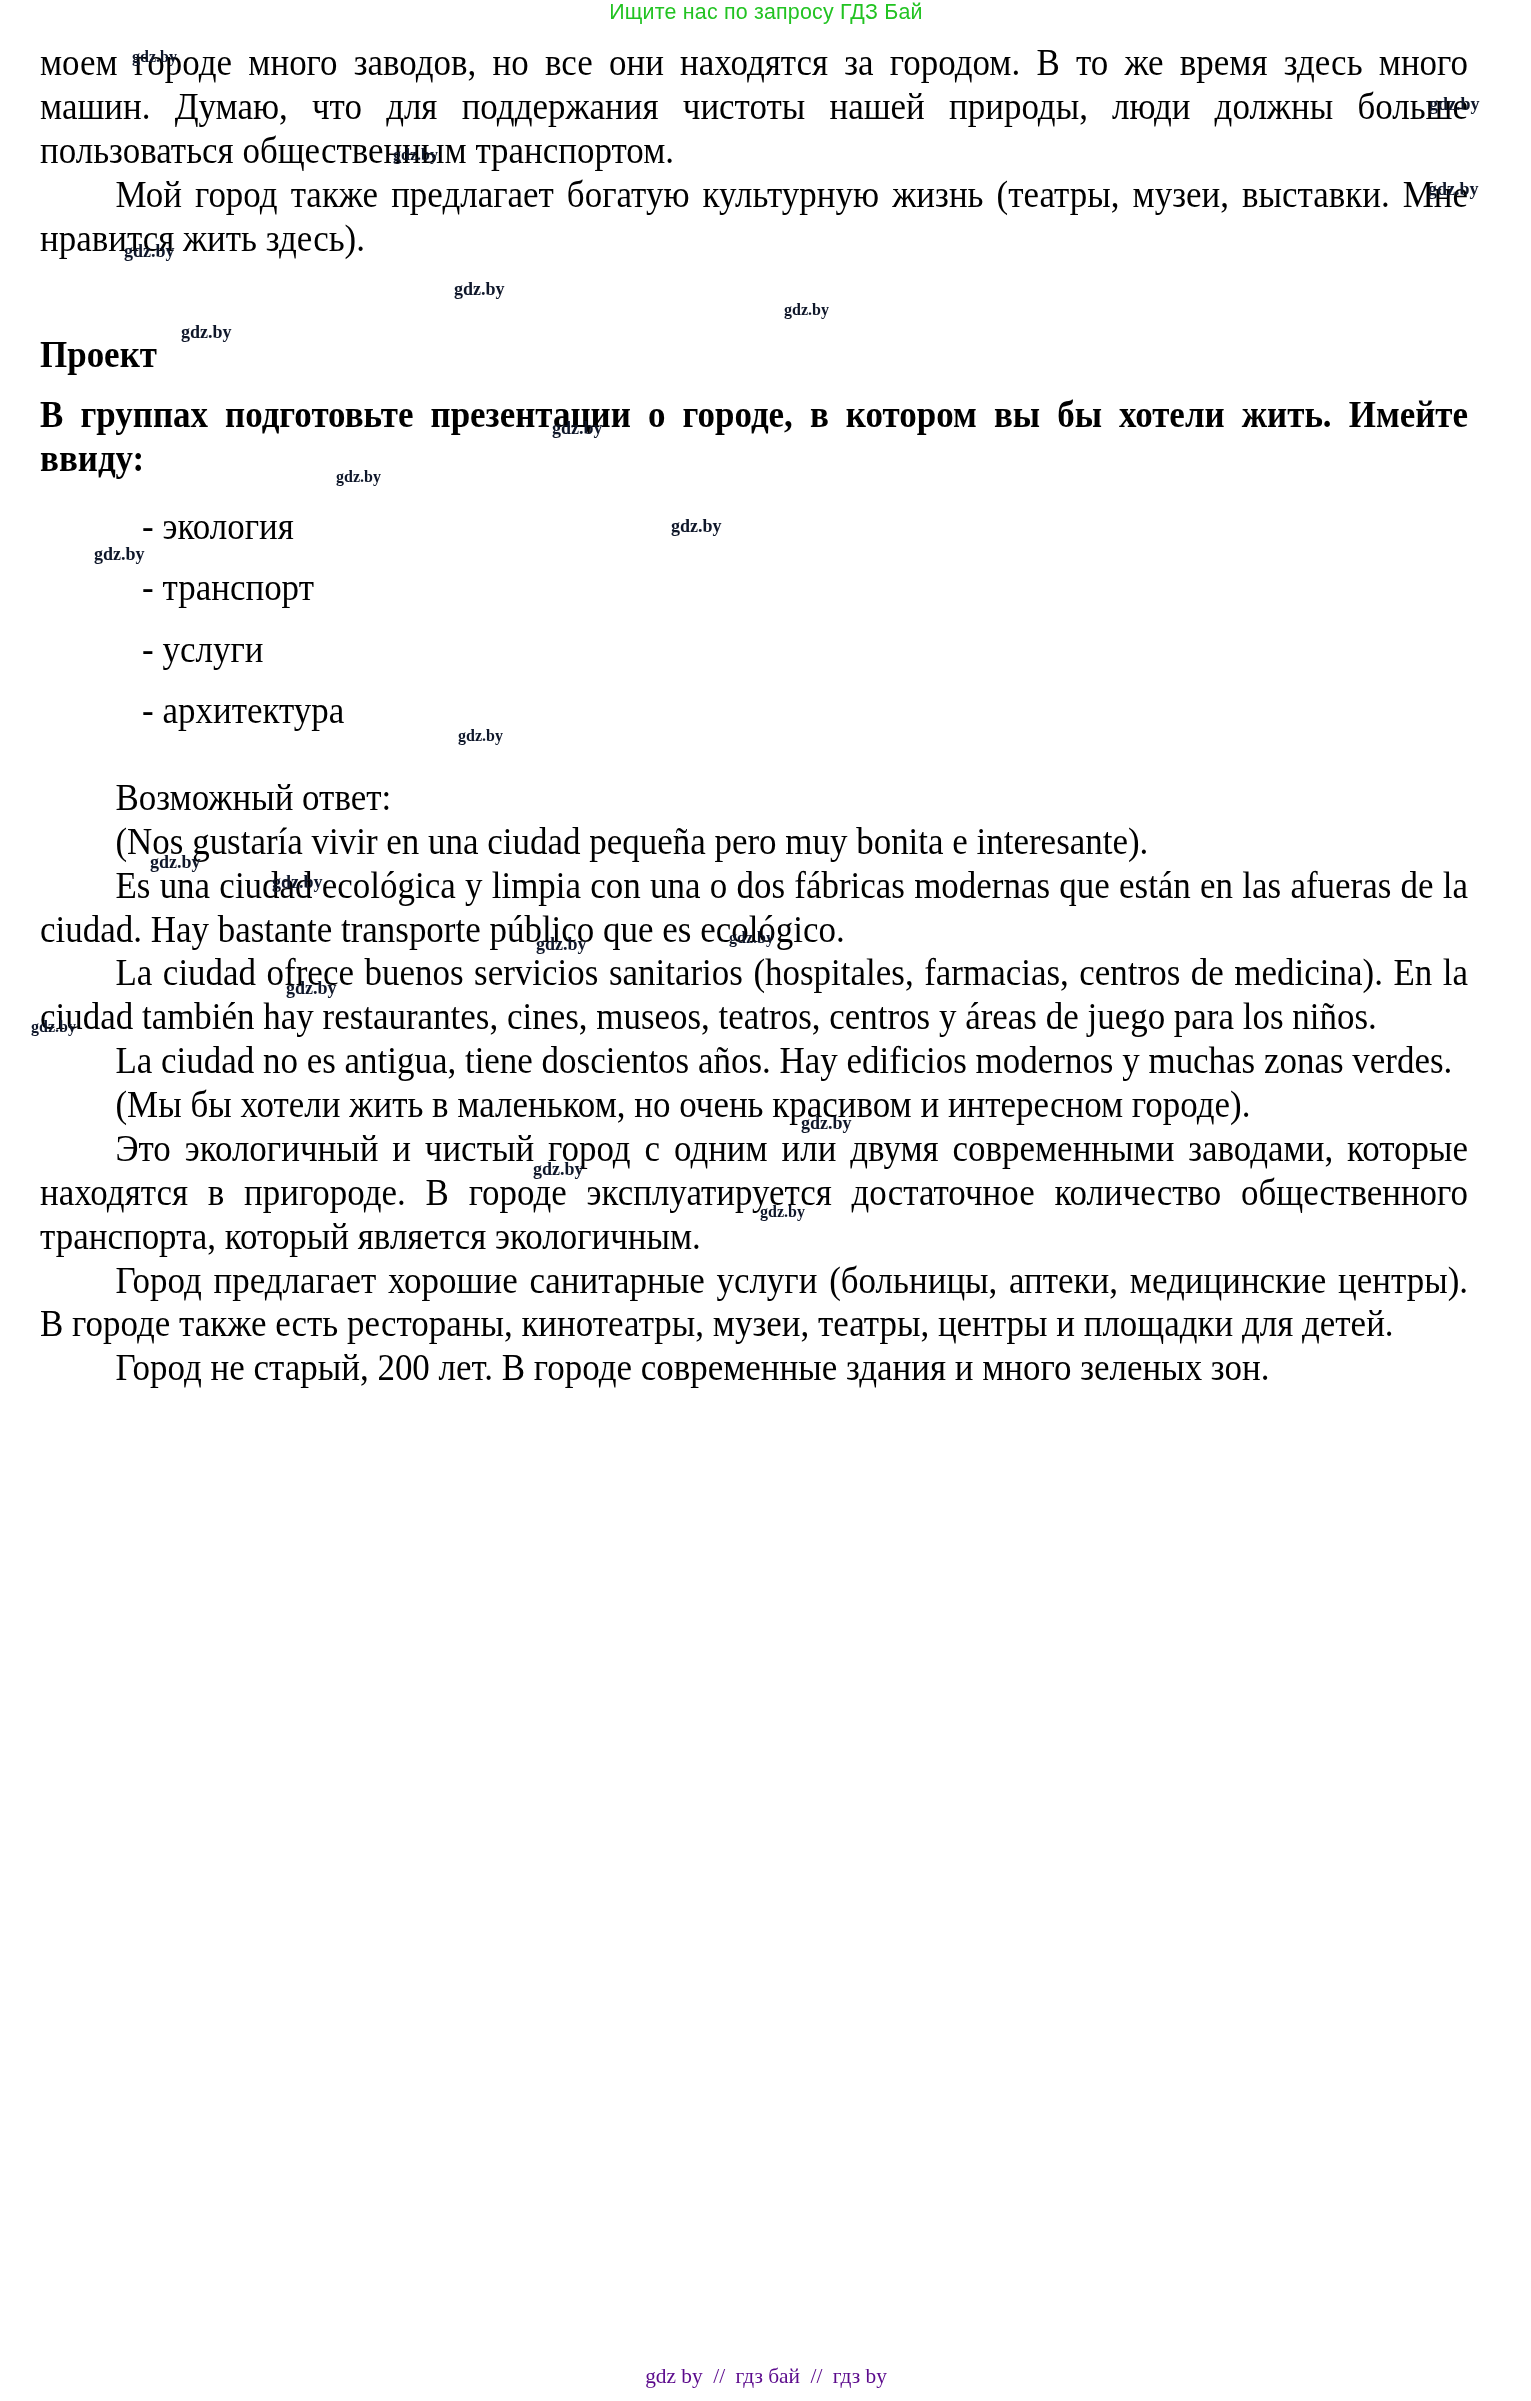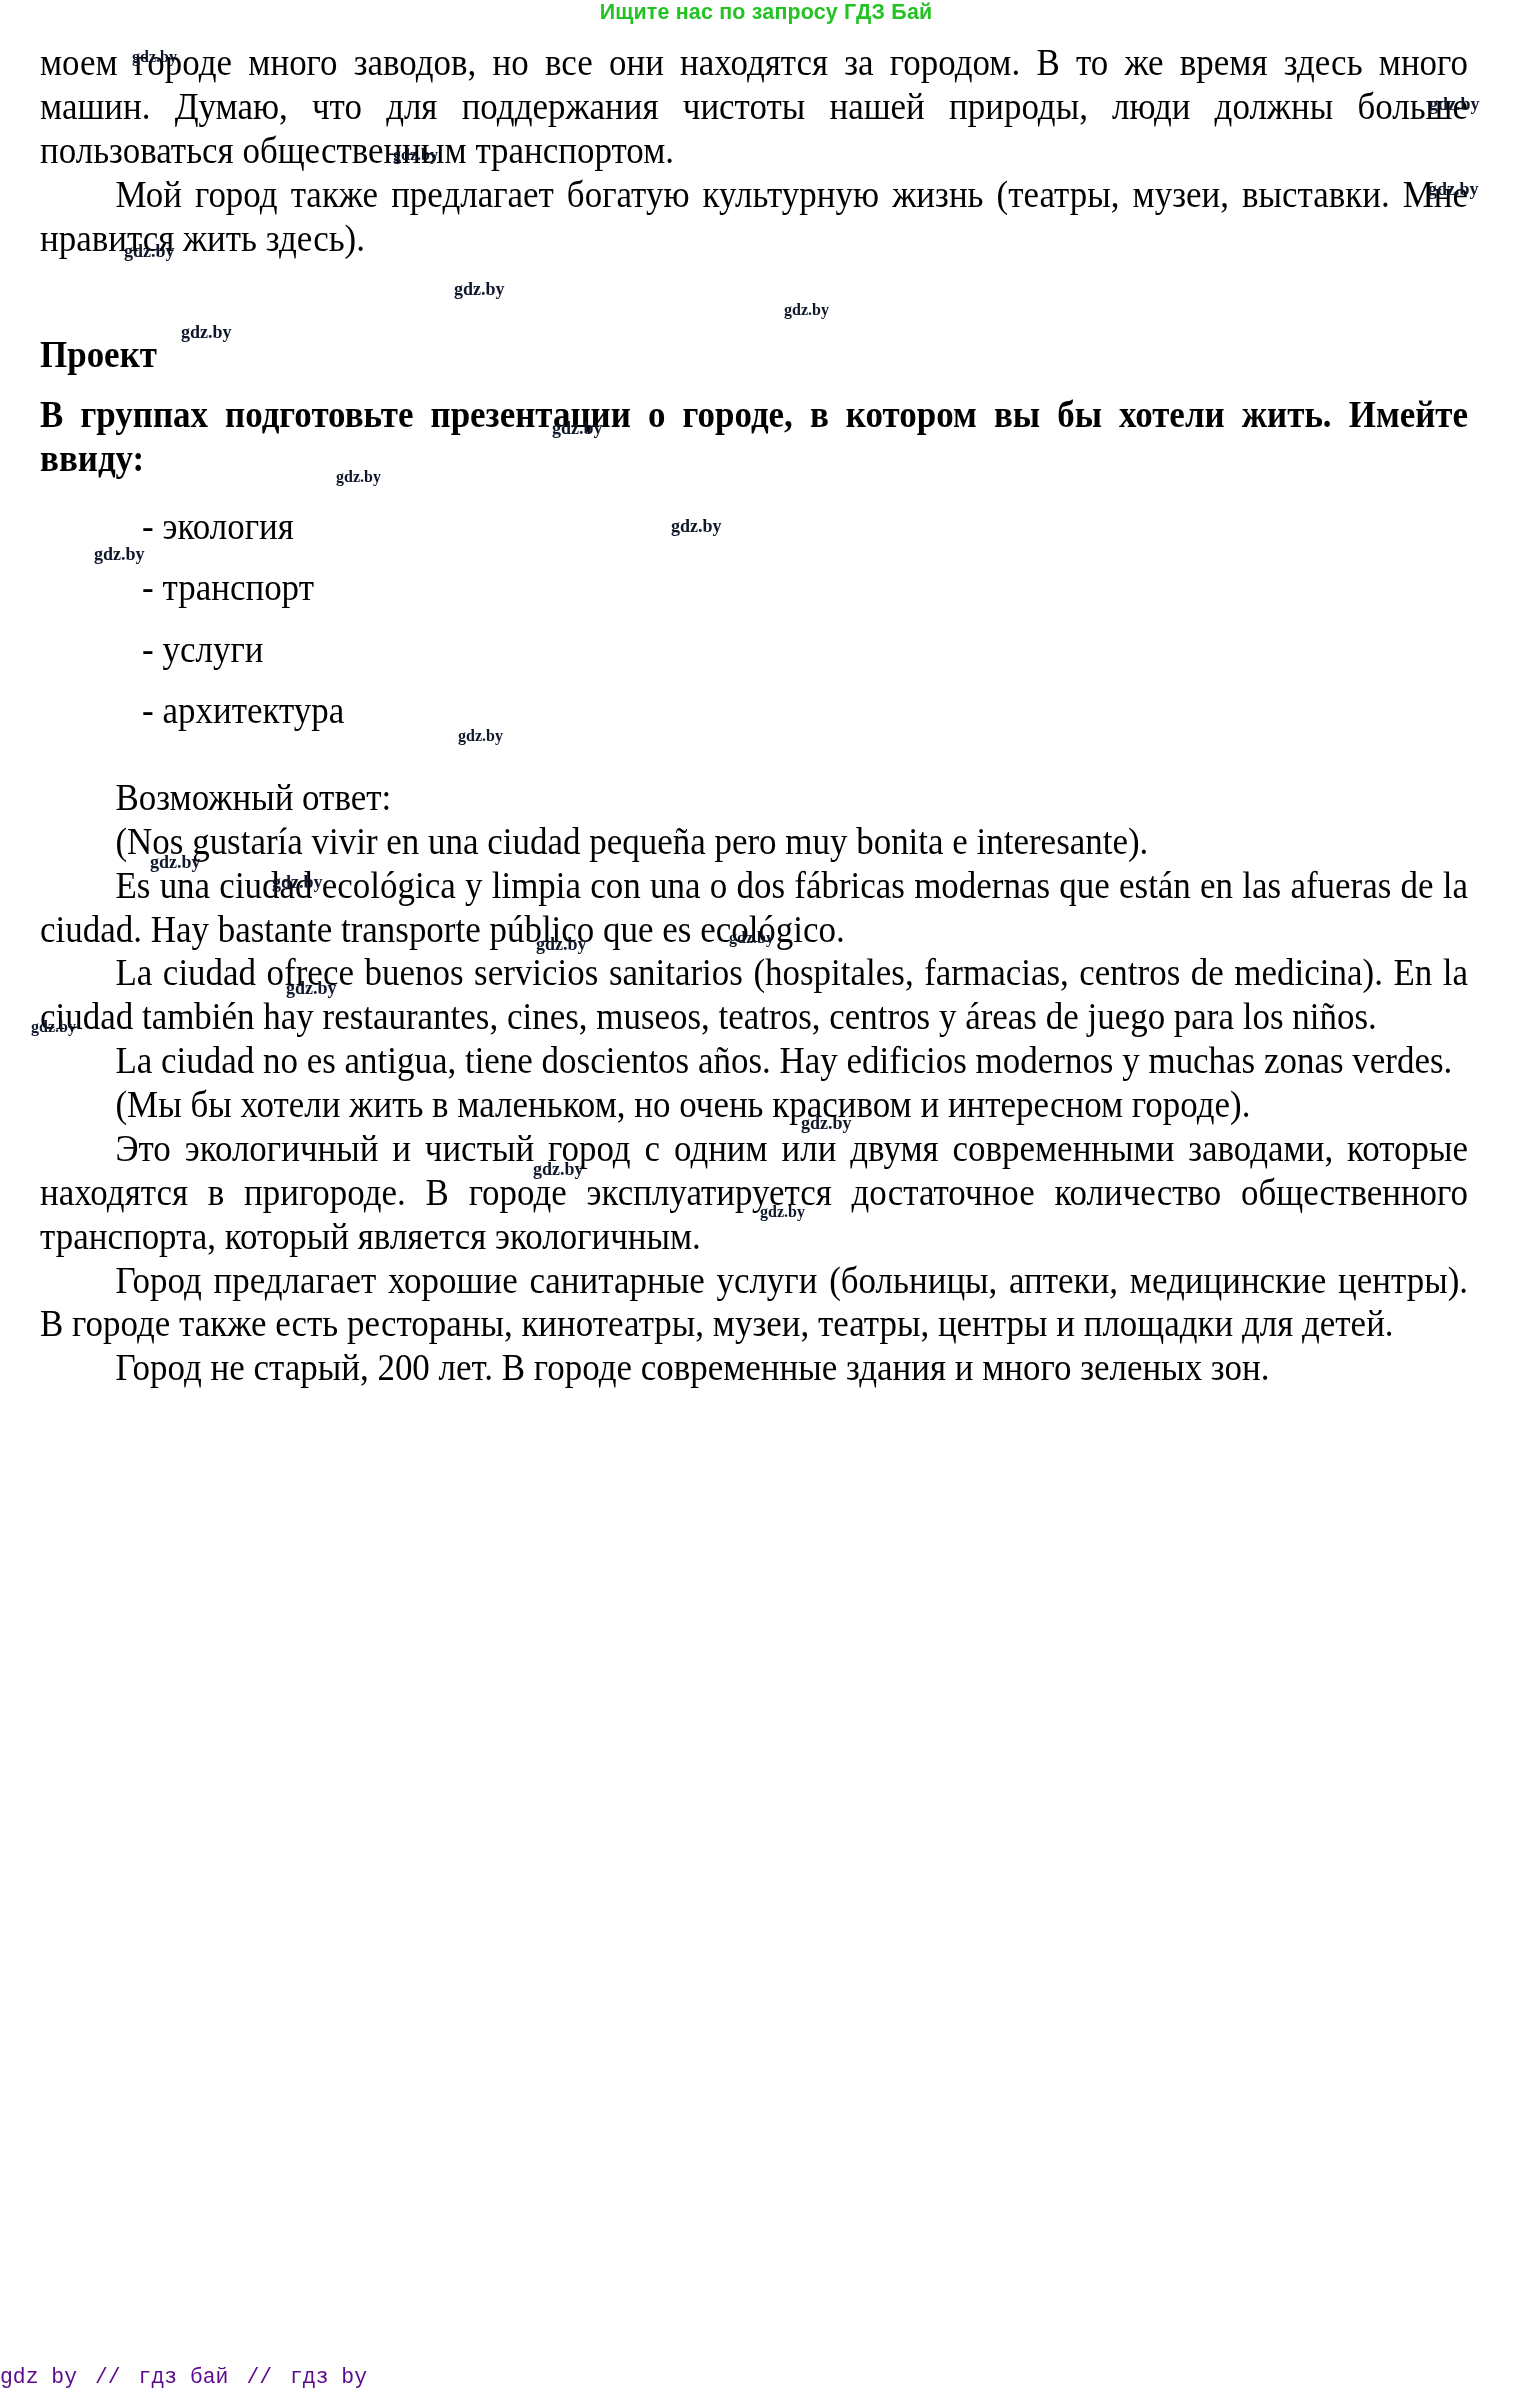--- a/index.html
+++ b/index.html
@@ -17,21 +17,21 @@
   }
 
   
   #site-banner {
     position: absolute;
     top: 0px;
     left: 0;
     width: 100%;
     text-align: center;
     font-family: "Liberation Sans", "DejaVu Sans", sans-serif;
-    font-weight: bold;
+    font-weight: normal;
     font-size: 21.4px;
     letter-spacing: 0.2px;
     color: #22c322;
     white-space: nowrap;
   }
 
   
   #page-body {
     position: absolute;
     left: 40px;
@@ -99,22 +99,22 @@
     pointer-events: none;
   }
   .wm.sm { font-size: 16px; }
 
   
   #site-footer {
     position: absolute;
     left: 0;
     bottom: 12px;
     width: 100%;
-    text-align: left;
-    font-family: Liberation Mono, monospace;
+    text-align: center;
+    font-family: Liberation Serif, serif;
     font-size: 21.4px;
     color: #5b0a8c;
     white-space: nowrap;
   }
   #site-footer .sep { padding: 0 5.1px; }
 </style>
 </head>
 <body>
 
 <div id="site-banner" style="color: rgb(34, 195, 34);">Ищите нас по запросу ГДЗ Бай</div>

